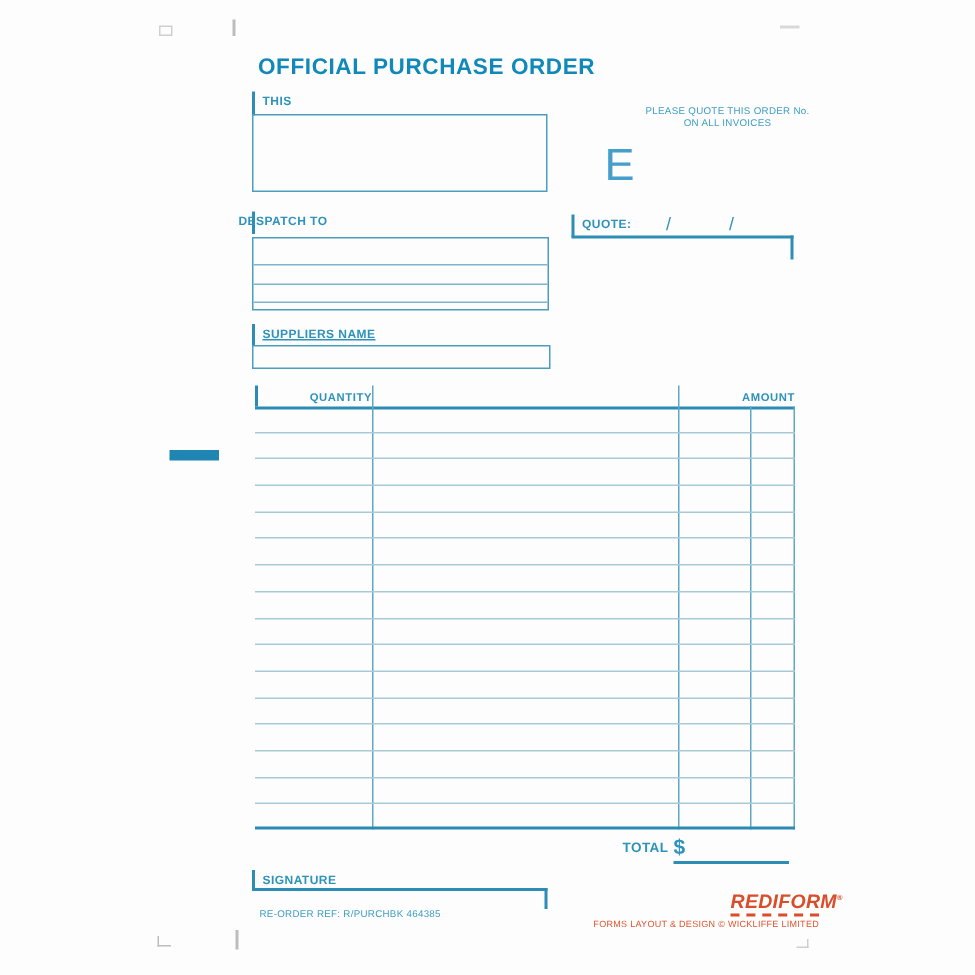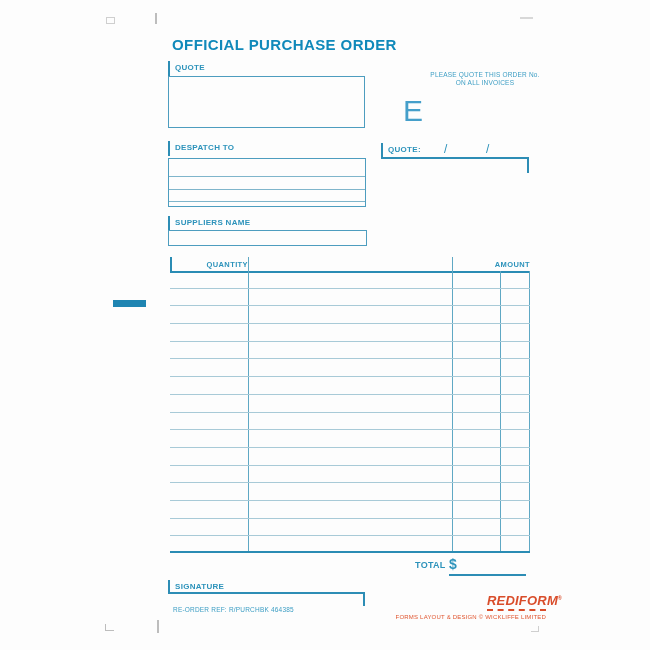--- a/index.html
+++ b/index.html
@@ -60,47 +60,47 @@
   <div class="mark" style="left:520px; top:17px; width:13px; height:1.5px; background:#d8d8d8;"></div>
   <div class="mark" style="left:105px; top:624px; width:9px; height:7px; border-left:1px solid #bdbdbd; border-bottom:1px solid #bdbdbd;"></div>
   <div class="mark" style="left:157px; top:620px; width:1.5px; height:13px; background:#bdbdbd;"></div>
   <div class="mark" style="left:531px; top:626px; width:8px; height:6px; border-right:1px solid #cfcfcf; border-bottom:1px solid #cfcfcf;"></div>
 
   <div class="mark reg-bar" style="left:113px; top:300px; width:33px; height:7px;"></div>
 
   <div class="abs title" style="left:172px; top:36px;">OFFICIAL PURCHASE ORDER</div>
 
   <div class="abs vbar-teal" style="left:168px; top:61px; width:2px; height:16px;"></div>
-  <div class="abs field-label" style="left:175px; top:63px;">QUOTE</div>
+  <div class="abs field-label" style="left:175px; top:63px;">THIS</div>
   <div class="abs box-teal" style="left:168px; top:76px; width:197px; height:52px;"></div>
 
   <div class="abs tiny-note" style="left:423px; top:71px; width:124px;">
     <div>PLEASE QUOTE THIS ORDER No.</div>
     <div>ON ALL INVOICES</div>
   </div>
 
   <div class="abs series-letter" style="left:403px; top:94px;">E</div>
 
   <div class="abs vbar-teal" style="left:168px; top:141px; width:2px; height:15px;"></div>
-  <div class="abs field-label" style="left:175px; top:143px;">DESPATCH TO</div>
+  <div class="abs field-label" style="left:159px; top:143px;">DESPATCH TO</div>
   <div class="abs box-teal" style="left:168px; top:158px; width:198px; height:49px;">
     <div class="despatch-line" style="top:17px;"></div>
     <div class="despatch-line" style="top:30px;"></div>
     <div class="despatch-line" style="top:42px;"></div>
   </div>
 
   <div class="abs vbar-teal" style="left:381px; top:143px; width:2px; height:15px;"></div>
   <div class="abs field-label" style="left:388px; top:145px;">QUOTE:</div>
   <div class="abs slash" style="left:444px; top:142px;">/</div>
   <div class="abs slash" style="left:486px; top:142px;">/</div>
   <div class="abs hline-teal" style="left:381px; top:157px; width:148px; height:2px;"></div>
   <div class="abs vbar-teal" style="left:527px; top:157px; width:2px; height:16px;"></div>
 
   <div class="abs vbar-teal" style="left:168px; top:216px; width:2px; height:14px;"></div>
-  <div class="abs field-label" style="left:175px; top:218px;">SUPPLIERS NAME</div>
+  <div class="abs field-label" style="left:175px; top:218px;text-decoration:underline;">SUPPLIERS NAME</div>
   <div class="abs box-teal" style="left:168px; top:230px; width:199px; height:16px;"></div>
 
   <div class="abs items-table">
     <div class="header-bracket"></div>
     <div class="col-header abs" style="left:0; top:3px; width:78px;">QUANTITY</div>
     <div class="col-header abs" style="left:282px; top:3px; width:78px;">AMOUNT</div>
     <div class="header-underline"></div>
 
     <div class="vline" style="left:78px; top:0; height:296px;"></div>
     <div class="vline" style="left:282px; top:0; height:296px;"></div>

